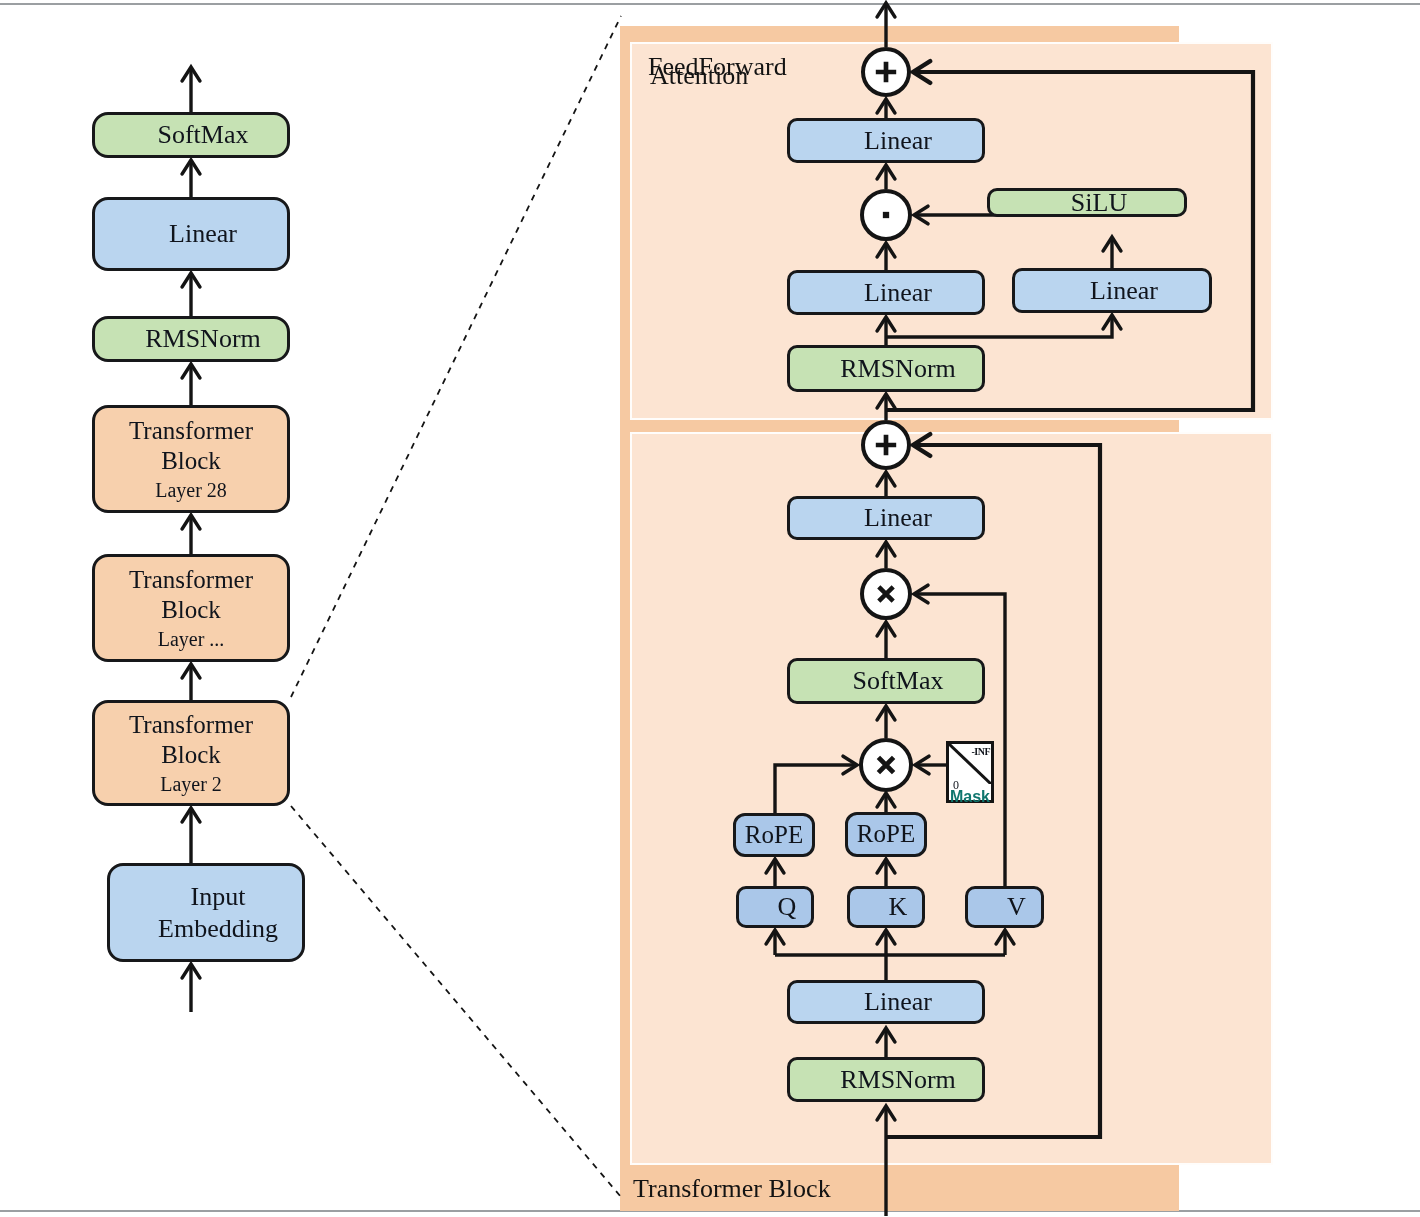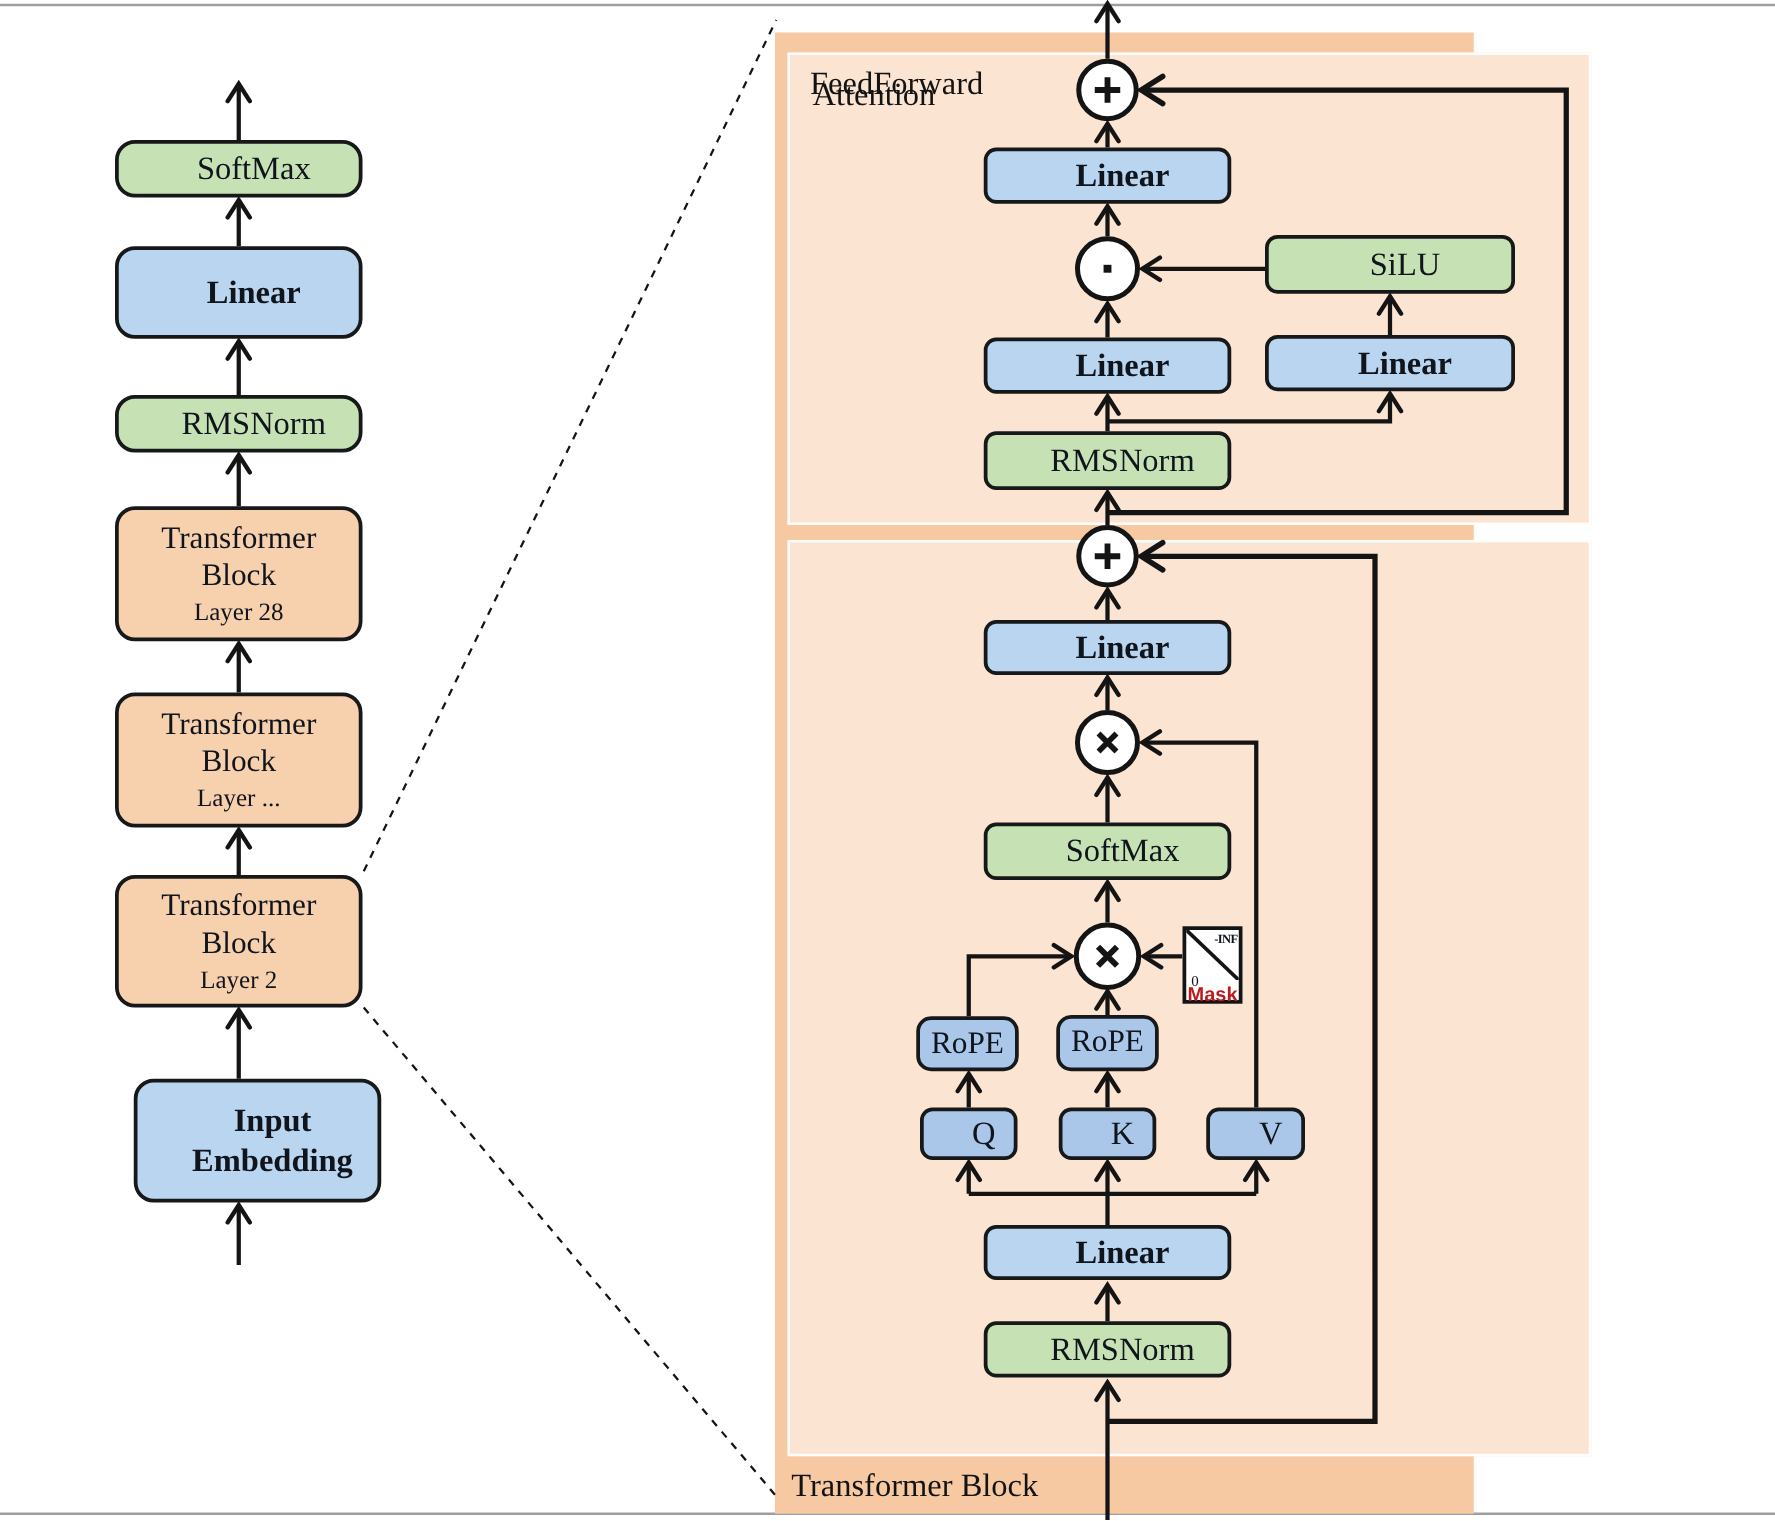--- a/index.html
+++ b/index.html
@@ -18,34 +18,34 @@
   .sec-ff{left:10px;top:16px;width:643px;height:378px;}
   .sec-attn{left:10px;top:406px;width:643px;height:733px;}
   .sec-label{position:absolute;font-size:26px;color:#131313;white-space:nowrap;}
   .lbl-ff{left:28px;top:26px;}
   .lbl-attn{left:30px;top:35px;}
   .lbl-tb{position:absolute;left:13px;top:1148px;font-size:26px;color:#131313;white-space:nowrap;}
   svg.wires{position:absolute;left:0;top:0;z-index:1;}
   .node{position:absolute;z-index:2;box-sizing:border-box;border:3px solid var(--box-border);
         display:flex;flex-direction:column;align-items:center;justify-content:center;
         text-align:center;line-height:1.22;}
-  .green{background:var(--green);} .blue{background:var(--blue);font-weight:bold;}
+  .green{background:var(--green);} .blue{background:var(--blue);}
   .qkv{background:var(--blue-deep);} .orange{background:var(--orange);}
   .r16{border-radius:16px;} .r10{border-radius:10px;} .r12{border-radius:12px;}
   .f26{font-size:26px;padding-left:24px;} .f25{font-size:25px;}
   .sub{font-size:20px;margin-top:1px;}
   .wrap160{max-width:164px;} .wrap150{max-width:152px;}
   .op{position:absolute;z-index:3;background:#ffffff;border:4px solid var(--line);border-radius:50%;
       box-sizing:border-box;display:flex;align-items:center;justify-content:center;}
   .op svg{display:block;}
   .maskbox{position:absolute;z-index:2;background:#ffffff;border:3px solid var(--line);box-sizing:border-box;}
   .maskbox .neginf{position:absolute;right:1px;top:2px;font-size:10px;font-weight:600;letter-spacing:-0.5px;}
   .maskbox .zero{position:absolute;left:4px;bottom:7px;font-size:12px;}
   .mask-label{position:absolute;z-index:2;font-family:"Liberation Sans","DejaVu Sans",sans-serif;
-      font-size:16px;font-weight:600;color:#b91c1c;text-align:center;}
+      font-size:16px;font-weight:600;color:#0f766e;text-align:center;}
 </style>
 </head>
 <body>
 
 <div class="canvas">
 
   <div class="frame-line" style="top:3px;"></div>
   <div class="frame-line" style="top:1210px;"></div>
 
   <div class="panel panel-outer">
@@ -138,21 +138,21 @@
     </svg>
   </div>
   <div class="node blue r10 f26" style="left:787px;top:118px;width:198px;height:45px;">
     <span>Linear</span>
   </div>
   <div class="op" style="left:860px;top:189px;width:52px;height:52px;">
     <svg width="36" height="36" viewBox="0 0 40 40">
       <rect x="16.5" y="16.5" width="7" height="7" fill="#141414"></rect>
     </svg>
   </div>
-  <div class="node green r10 f26" style="left:1012px;top:188px;width:200px;height:47px;">
+  <div class="node green r10 f26" style="left:987px;top:188px;width:200px;height:29px;">
     <span>SiLU</span>
   </div>
   <div class="node blue r10 f26" style="left:787px;top:270px;width:198px;height:45px;">
     <span>Linear</span>
   </div>
   <div class="node blue r10 f26" style="left:1012px;top:268px;width:200px;height:45px;">
     <span>Linear</span>
   </div>
   <div class="node green r10 f26" style="left:787px;top:345px;width:198px;height:47px;">
     <span>RMSNorm</span>

